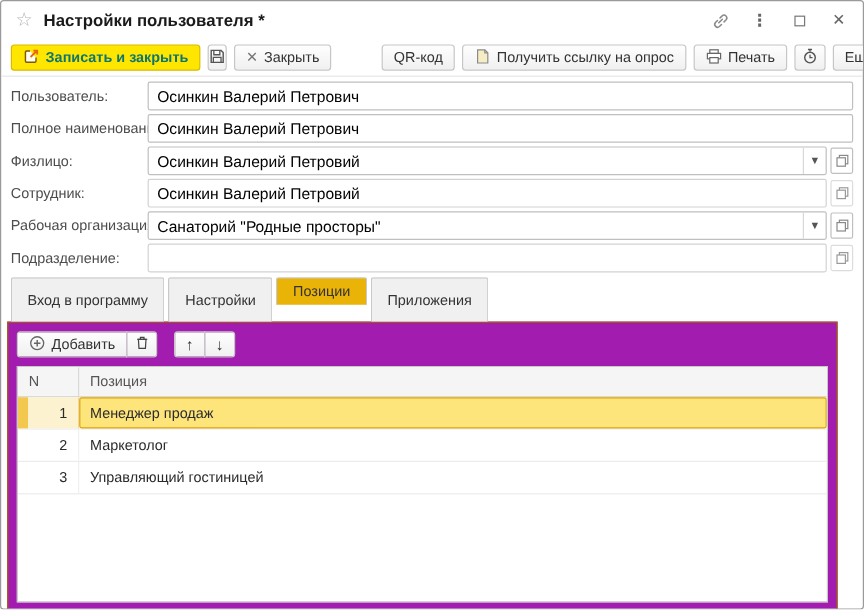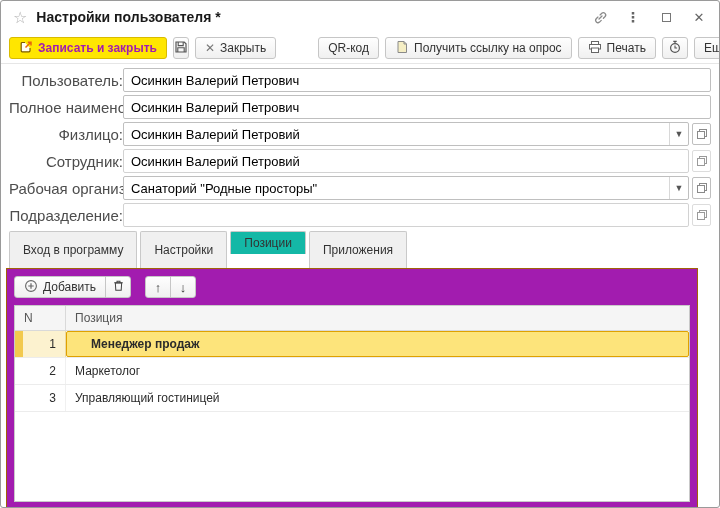--- a/index.html
+++ b/index.html
@@ -14,64 +14,64 @@
   .tb-ic { width:16px; height:16px; display:flex; align-items:center; justify-content:center; cursor:pointer; }
   .kebab { font-size:14px; font-weight:700; color:#666; letter-spacing:0; }
   .maxbox { width:9px; height:9px; border:1.5px solid #777; }
   .xmark { font-size:13px; color:#666; }
 
   
   .toolbar { display:flex; align-items:center; padding:4px 8px; border-bottom:1px solid #e6e6e6; }
   .btn { height:22px; display:inline-flex; align-items:center; gap:5px; padding:0 9px;
          background:linear-gradient(#fefefe,#f0f0f0); border:1px solid #c6c6c6; border-radius:3px;
          font-size:12px; color:#333; cursor:pointer; white-space:nowrap; margin-right:6px; }
-  .btn-primary { background:#ffe600; border-color:#d8bb00; font-weight:700; color:#a21caf; }
+  .btn-primary { background:#ffe600; border-color:#d8bb00; font-weight:700; color:#0f766e; }
   .btn-sq { width:26px; padding:0; justify-content:center; }
   .gap-l { margin-left:36px; }
   .right-group { margin-left:auto; display:flex; }
 
   
   .fields { padding:5px 8px 0 8px; }
   .frow { display:flex; align-items:center; height:22px; margin-bottom:5px; }
-  .flabel { width:114px; flex:none; font-size:15px; color:#4d4d4d; white-space:nowrap; overflow:hidden;text-align:right; }
+  .flabel { width:114px; flex:none; font-size:12px; color:#4d4d4d; white-space:nowrap; overflow:hidden; }
   .finput { flex:1; height:24px; border:1px solid #bfbfbf; border-radius:2px; background:#fff;
             display:flex; align-items:center; font-size:13px; color:#000; overflow:hidden; }
   .fval { padding:0 7px; white-space:nowrap; flex:1; }
   .combo-arrow { flex:none; width:19px; height:100%; border-left:1px solid #d8d8d8; display:flex;
                  align-items:center; justify-content:center; color:#555; font-size:9px; cursor:pointer; }
   .open-btn { flex:none; width:19px; height:22px; margin-left:3px; border:1px solid #bfbfbf; border-radius:2px;
               background:#fff; display:flex; align-items:center; justify-content:center; cursor:pointer; }
   .open-lite { border-color:#dcdcdc; }
 
   
   .tabs { display:flex; padding:0 0 0 8px; margin-top:2px; position:relative; z-index:2; }
   .tab { height:37px; padding:0 13px; display:flex; align-items:center; font-size:12px; color:#333;
          background:#f0f0f0; border:1px solid #c9c9c9; border-bottom:none; border-radius:2px 2px 0 0;
          margin-right:3px; cursor:pointer; }
-  .tab.active { background:#14b8a6; height:23px; margin-bottom:-1px; }
+  .tab.active { background:#eab308; height:23px; margin-bottom:-1px; }
 
   
   .panel { margin:0 21px 0 5px; height:242px; border:1px solid #a16207; padding:7px; background:#a21caf; position:relative; z-index:1; }
   .tbl-toolbar { display:flex; align-items:center; margin-bottom:7px; }
   .tbl-toolbar .btn { margin-right:0; }
   .joined { margin-left:-1px; border-radius:0 3px 3px 0; }
   .first-join { border-radius:3px 0 0 3px; }
   .arr-group { margin-left:14px; display:flex; }
   .arrow-txt { font-size:13px; font-weight:700; color:#333; }
 
   
   .tbl { height:197px; border:1px solid #c9c9c9; background:#fff; font-size:12px; overflow:hidden; }
   .thead { display:flex; height:25px; background:#f5f5f5; border-bottom:1px solid #d9d9d9; color:#555; }
   .th-n { width:51px; flex:none; display:flex; align-items:center; padding-left:9px; border-right:1px solid #d9d9d9; }
   .th-pos { flex:1; display:flex; align-items:center; padding-left:9px; }
   .trow { display:flex; height:27px; border-bottom:1px solid #ececec; color:#2b2b2b; cursor:pointer; }
   .td-n { width:51px; flex:none; display:flex; align-items:center; justify-content:flex-end; padding-right:9px; border-right:1px solid #f0f0f0; }
   .td-pos { flex:1; display:flex; align-items:center; padding-left:9px; }
   .trow.selected .td-n { background:linear-gradient(90deg,#f2c94e 0,#f2c94e 8px,#fcf2cf 8px); border-right-color:#ecd9a0; }
-  .trow.selected .td-pos { background:#fde47b; border:1px solid #dfa100; border-radius:2px; font-weight:700; padding-left:24px; }
+  .trow.selected .td-pos { background:#fde47b; border:1px solid #dfa100; border-radius:2px; font-weight:400; padding-left:8px; }
 </style>
 </head>
 <body>
 
 <div class="window">
 
   <div class="titlebar">
     <span class="star">☆</span>
     <span class="title">Настройки пользователя *</span>
     <div class="tb-right">

